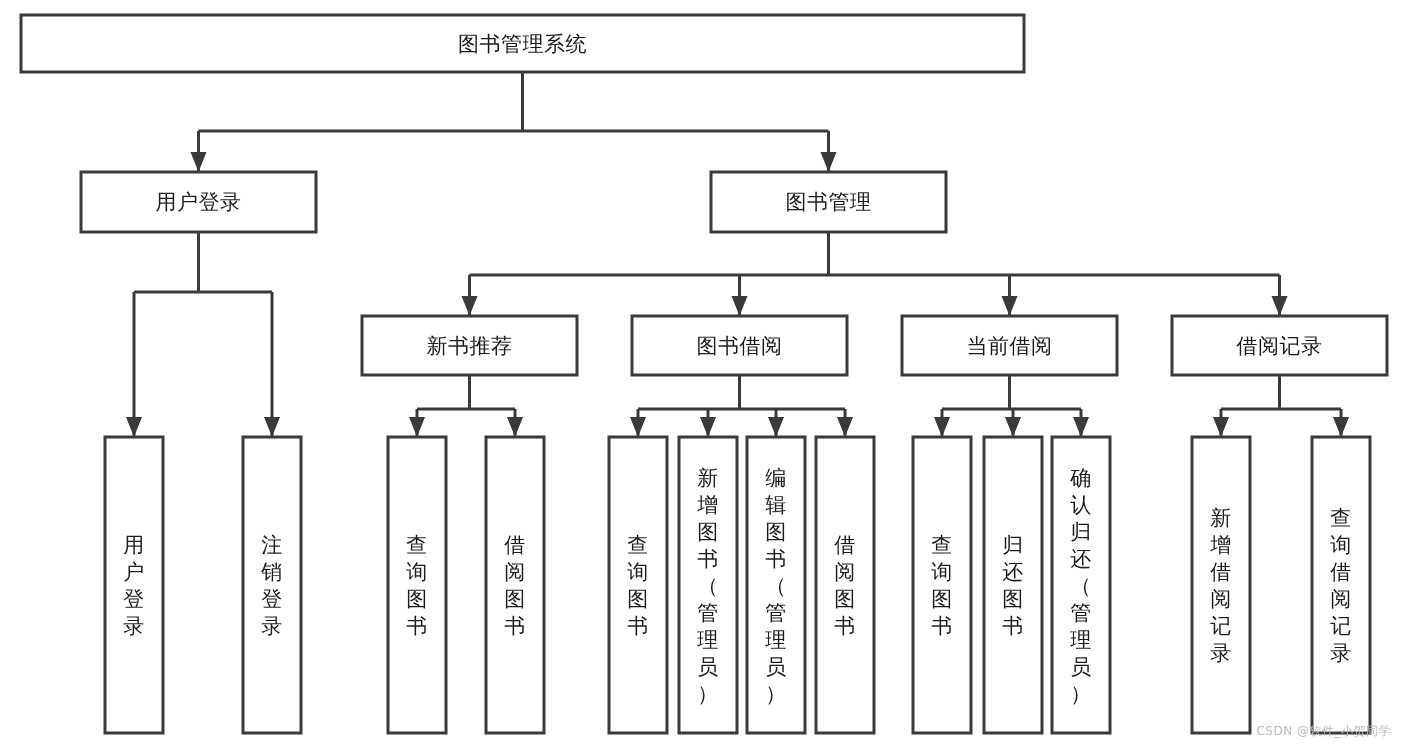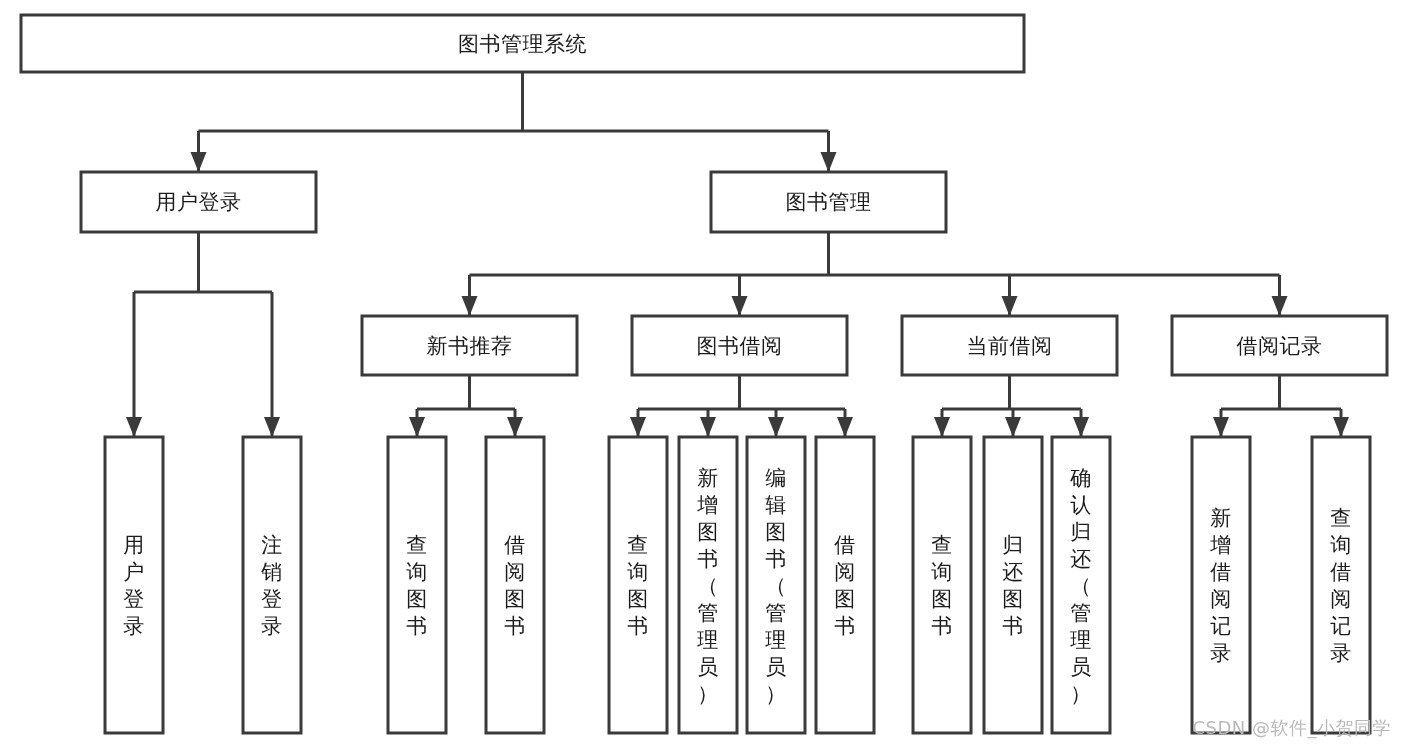--- a/index.html
+++ b/index.html
@@ -55,21 +55,21 @@
     font-size: 21px;
     fill: #1c1c1c;
     text-anchor: middle;
     letter-spacing: 0.5px;
   }
   .watermark-text {
     position: absolute;
     right: 14px;
     bottom: 7px;
     font-family: "DejaVu Sans", "Liberation Sans", sans-serif;
-    font-size: 18px;
+    font-size: 12px;
     color: #b9b9b9;
     white-space: nowrap;
     letter-spacing: 0.5px;
     pointer-events: none;
   }
 </style>
 </head>
 <body>
 
 <div id="diagram-root">

